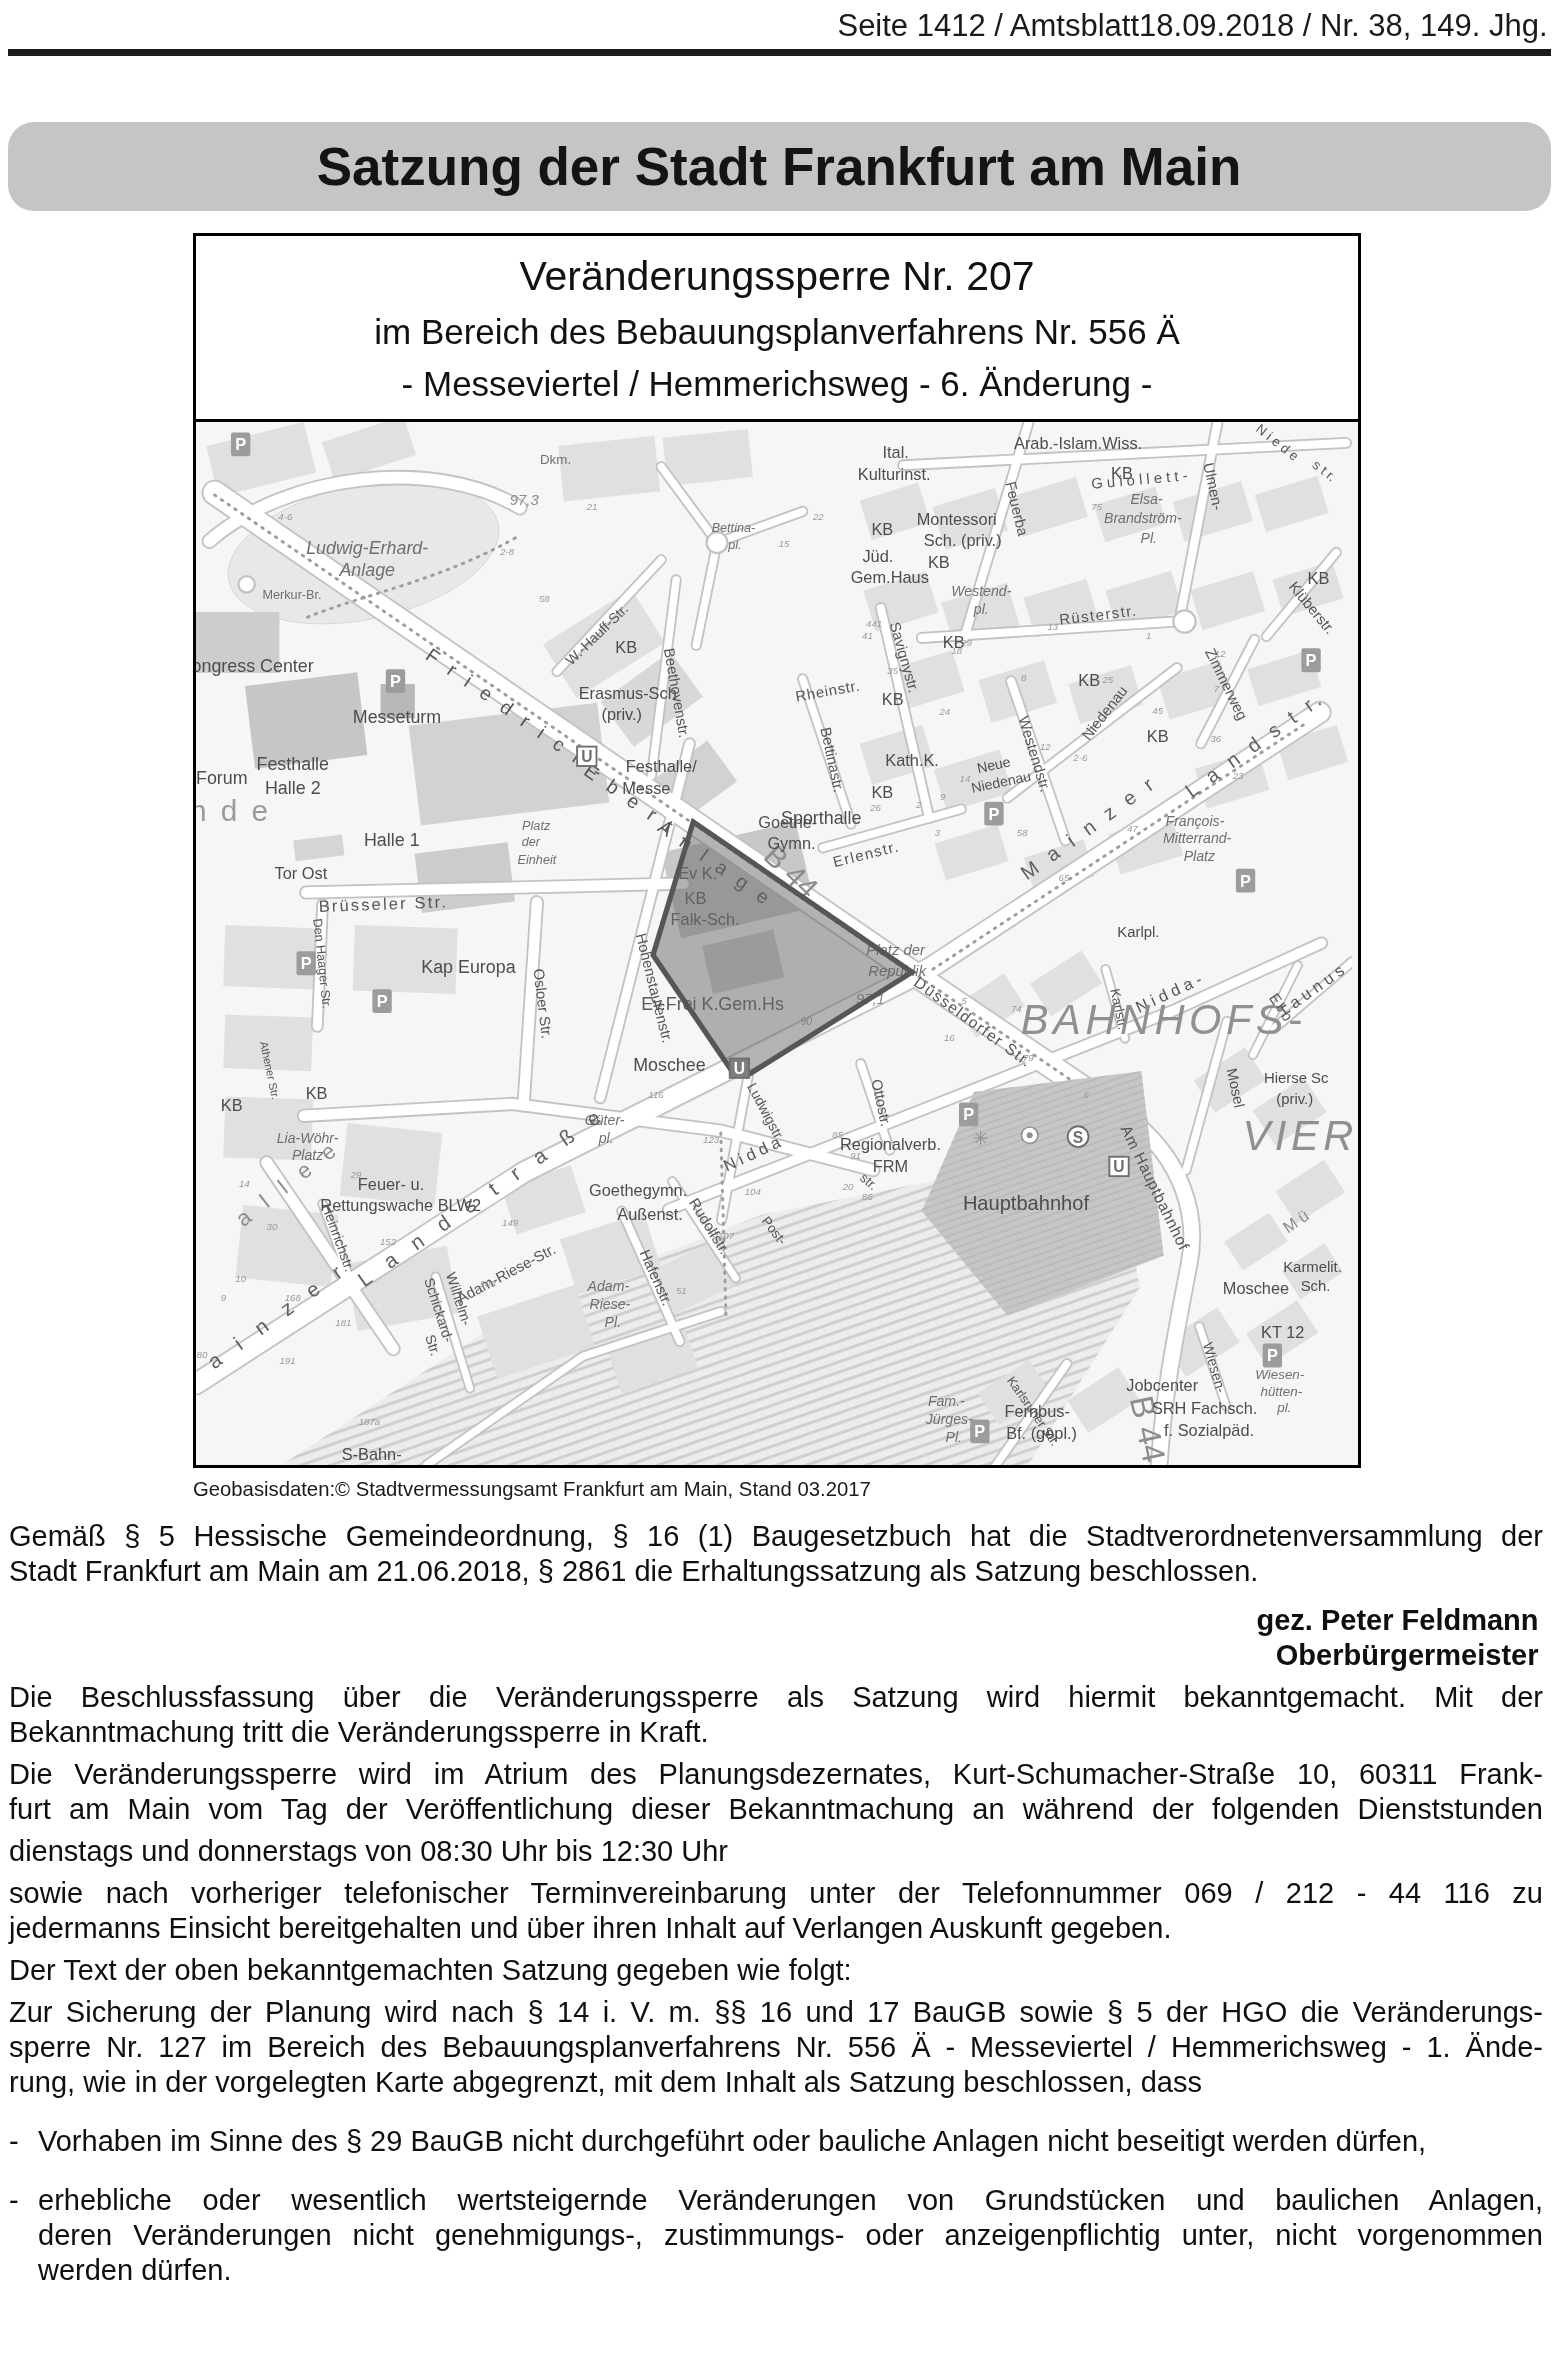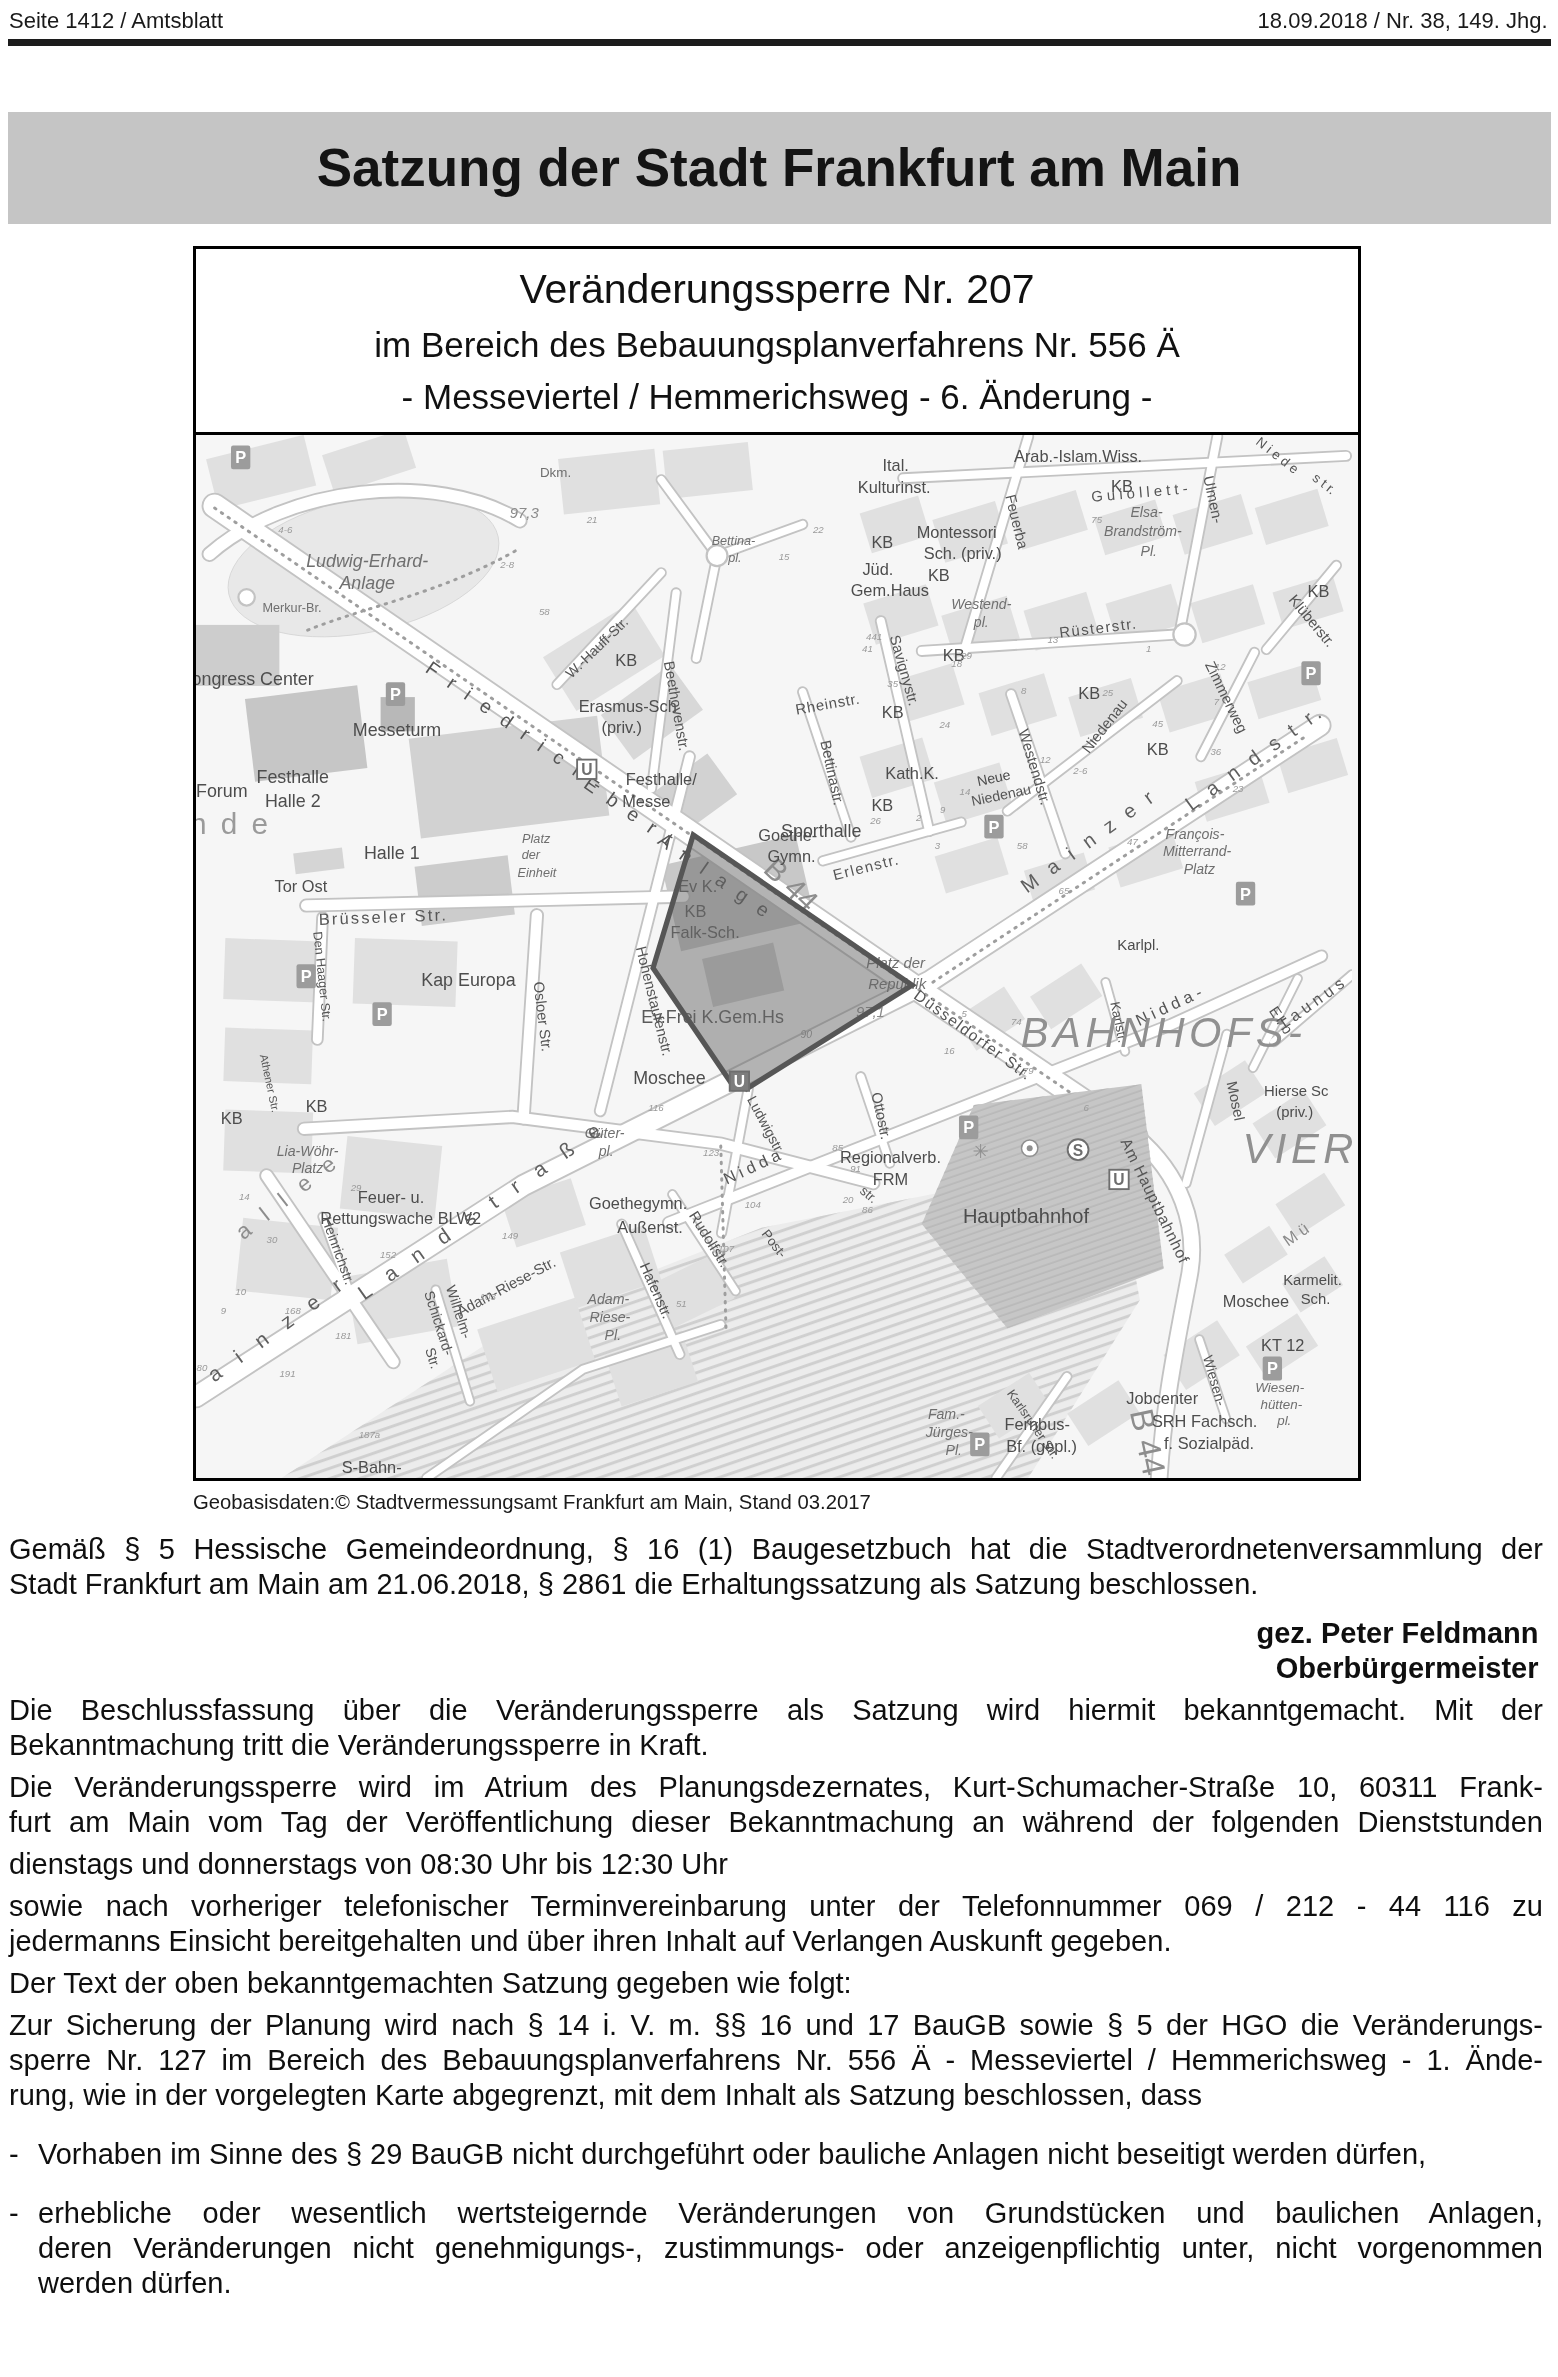--- a/index.html
+++ b/index.html
@@ -1,23 +1,23 @@
 <!DOCTYPE html>
 <html style="font-size:12px"><head>
 <meta charset="utf-8">
 <style>
   html,body{margin:0;padding:0;background:#fff;}
   .page{position:relative;width:1558px;height:2377px;background:#fff;overflow:hidden;
         font-family:"Liberation Sans",sans-serif;color:#111;}
   
-  .hdr{display:flex;justify-content:space-between;padding:7.5px 10.5px 0 9px;font-size:22px;color:#1a1a1a;}
+  .hdr{display:flex;justify-content:flex-end;padding:7.5px 10.5px 0 9px;font-size:31px;color:#1a1a1a;}
   .hdr-rule{height:6.8px;background:#1c1c1c;margin:5.3px 7.5px 0 7.5px;}
   
-  .banner{margin:66px 7.5px 0 7.5px;height:112px;background:#c5c5c5;
-          display:flex;align-items:center;justify-content:center;}
+  .banner{margin:66px 7.5px 0 7.5px;height:89px;background:#c5c5c5;
+          display:flex;align-items:center;justify-content:center;border-radius:26px;}
   .banner span{font-size:53px;font-weight:bold;color:#141414;letter-spacing:0px;}
   
   .nbox{margin:22.6px 0 0 193px;width:1162px;border:3px solid #000;}
   .nbox-title{padding:12px 7.5px 10.5px 7.5px;text-align:center;background:#fff;}
   .nt1{font-size:41px;margin:4.5px 0 12px 0;}
   .nt2{font-size:35px;margin:0 0 12px 0;}
   .nt3{font-size:35px;margin:0 0 4.5px 0;}
   .mapwrap{border-top:3px solid #000;line-height:0;background:#f5f5f5;}
   svg text{font-family:"Liberation Sans",sans-serif;}
   .cap{margin:10.5px 0 0 193px;font-size:20.3px;color:#1a1a1a;}

